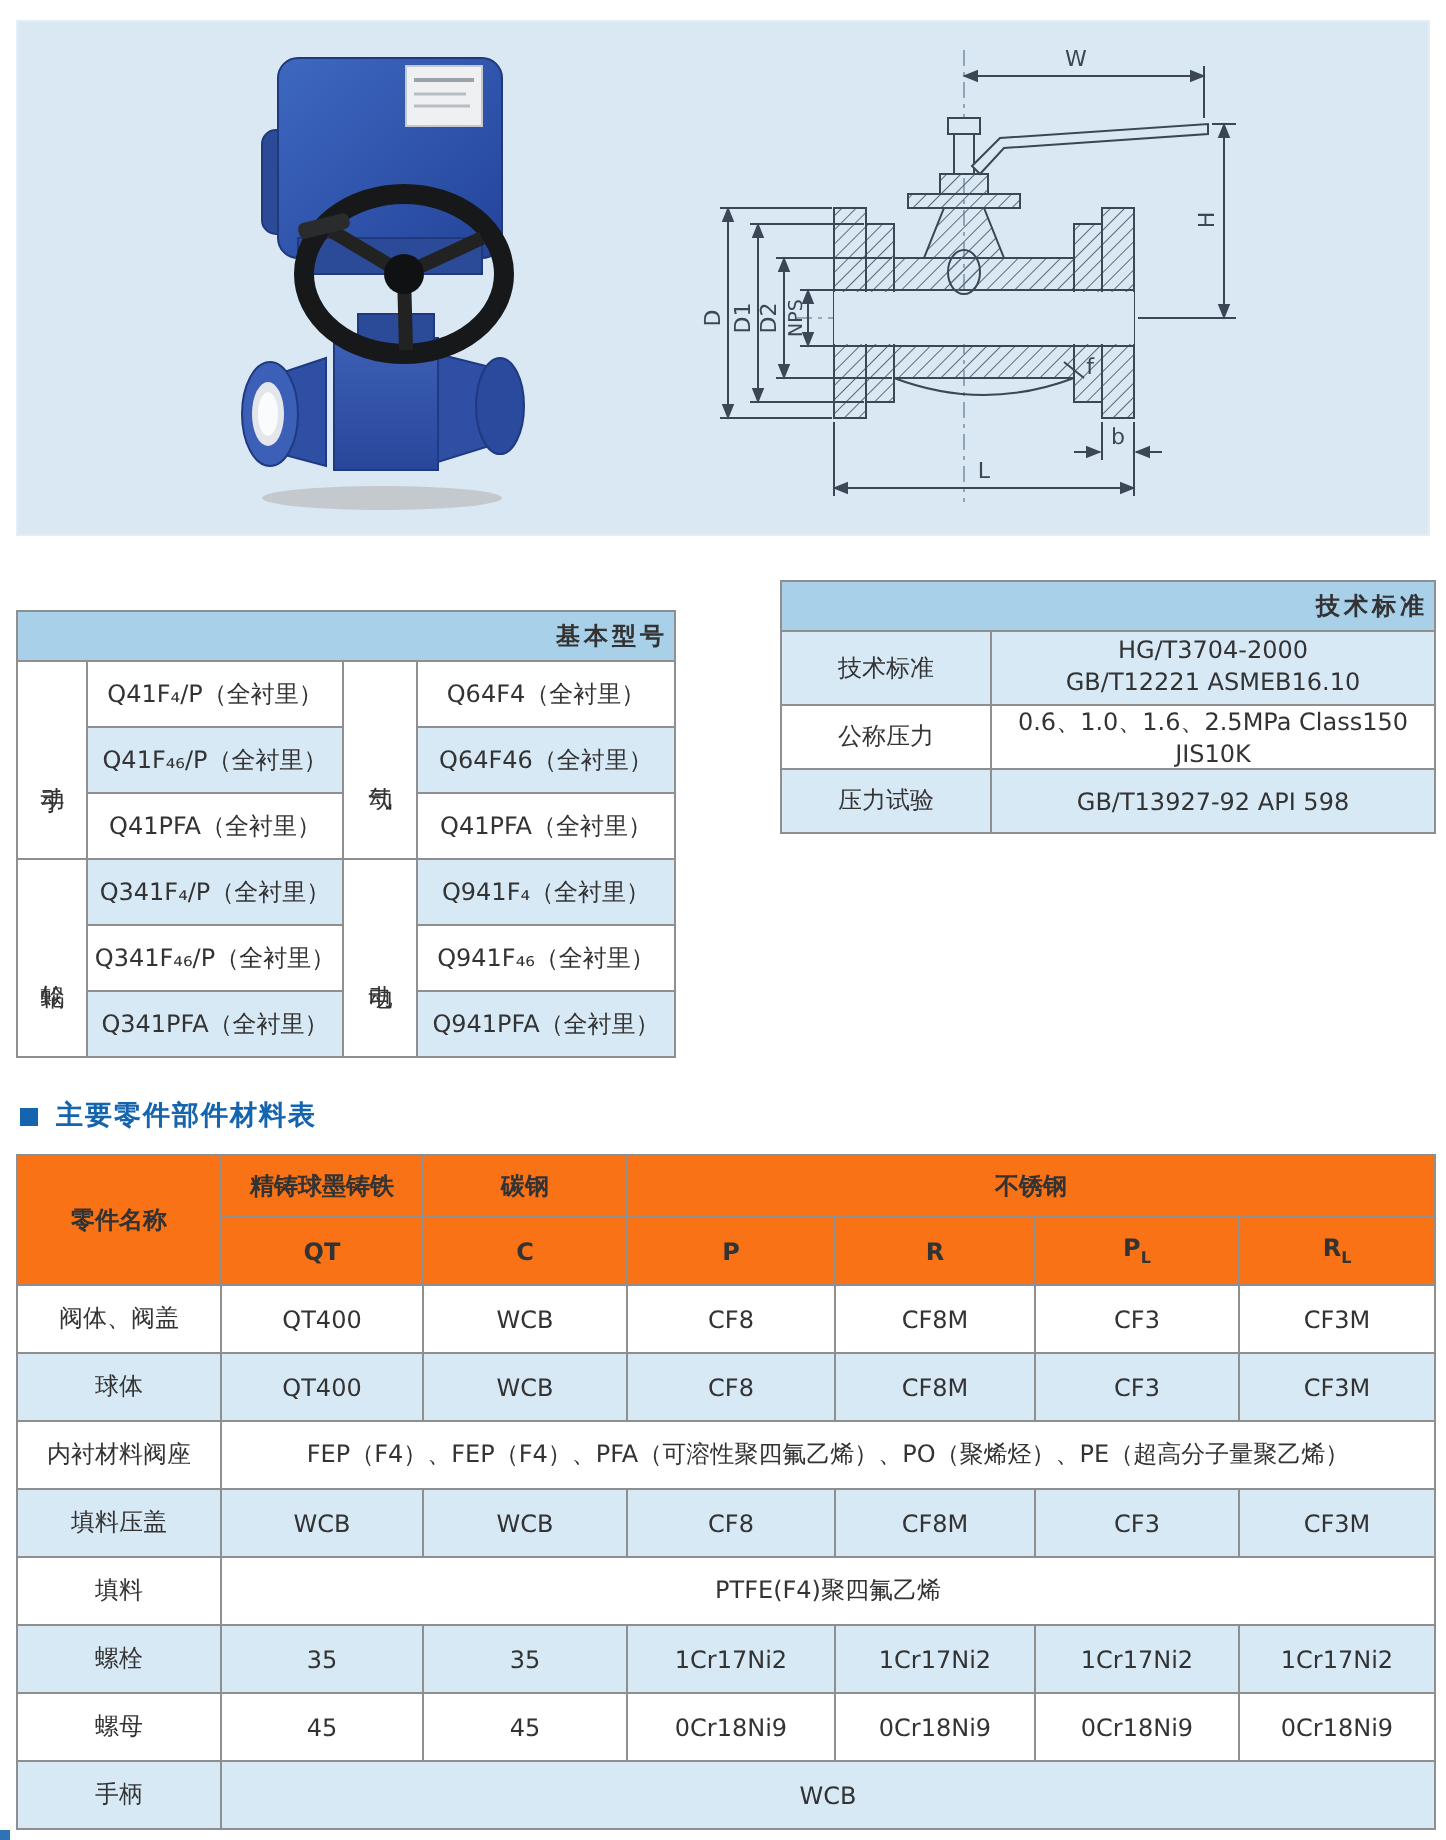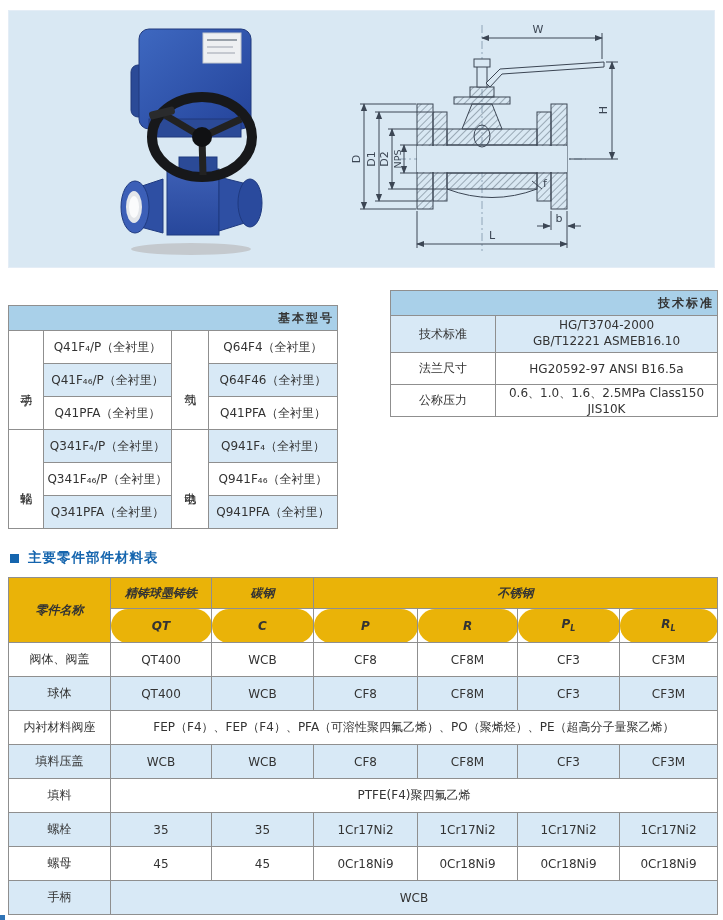--- a/index.html
+++ b/index.html
@@ -11,40 +11,40 @@
          background:#d9e8f3; border:1px solid #e4edf6; box-sizing:border-box;}
   .photo-svg {position:absolute; left:100px; top:8px;}
   .draw-svg {position:absolute; left:337px; top:-2px;}
 
   
   table {border-collapse:collapse; table-layout:fixed; font-size:12px; color:#333;}
   td,th {border:1px solid #8f8f8f; text-align:center; vertical-align:middle;
          padding:0 3px; font-weight:normal; overflow:hidden;}
   th.head {background:#a9d0e9; font-weight:bold; height:24px; letter-spacing:2px;text-align:right;}
   .alt {background:#d8e9f6;}
-  .hcell {background:#eab308;font-style:italic;}
+  .hcell {background:#f97316;}
 
   .t-model {position:absolute; left:8px; top:305px; width:329px;}
   .t-model td {height:32px;margin-left:32px;}
   .vert span {writing-mode:vertical-rl; text-orientation:upright; display:inline-block; line-height:1.05;}
 
   .t-std {position:absolute; left:390px; top:290px; width:327px;}
   .t-std td {height:31px;}
   .t-std tr.tall td {height:36px;}
   .prewrap {white-space:pre-line; line-height:1.3;}
 
   .section-title {position:absolute; left:10px; top:549px; height:18px;
                   display:flex; align-items:center; gap:9px;
                   color:#1565ae; font-weight:bold; font-size:13.5px; letter-spacing:1px;}
   .bullet {width:9px; height:9px; background:#1565ae; flex:0 0 auto;}
 
   .t-mat {position:absolute; left:8px; top:577px; width:709px;}
   .t-mat th {font-weight:bold;}
   .t-mat tr.hr1 th {height:30px;}
-  .t-mat tr.hr2 th {height:33px;border-radius:17px;}
+  .t-mat tr.hr2 th {height:33px;}
   .t-mat td {height:33px;}
   .subsc {font-size:8px; vertical-align:sub;}
 
   .corner-mark {position:absolute; left:0; top:915px; width:5px; height:5px; background:#2f73b6;}
 
   svg text {font-family:"DejaVu Sans","Liberation Sans",sans-serif; fill:#3c4654;}
 </style>
 </head>
 <body>
 
@@ -224,26 +224,26 @@
     <tbody>
         <tr>
           <th class="head" colspan="2">技术标准</th>
         </tr>
     <tr class="tall">
       <td class="alt">技术标准</td>
       <td class="alt prewrap">HG/T3704-2000
 GB/T12221 ASMEB16.10</td>
     </tr>
     <tr>
-      <td>法兰尺寸</td>
-      <td>HG20592-97 ANSI B16.5a</td>
-    </tr>
-    <tr>
       <td>公称压力</td>
       <td>0.6、1.0、1.6、2.5MPa Class150 JIS10K</td>
+    </tr>
+    <tr>
+      <td class="alt">压力试验</td>
+      <td class="alt">GB/T13927-92 API 598</td>
     </tr>
   </tbody>
     </table>
 
   <div class="section-title">
     <span class="bullet"></span>
     <span>主要零件部件材料表</span>
   </div>
 
   <table class="t-mat">

